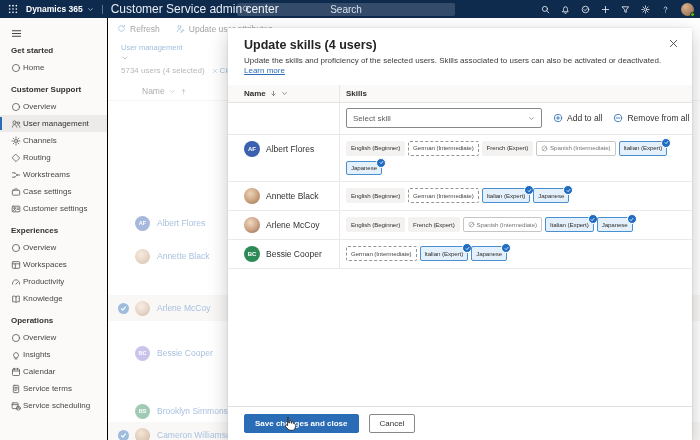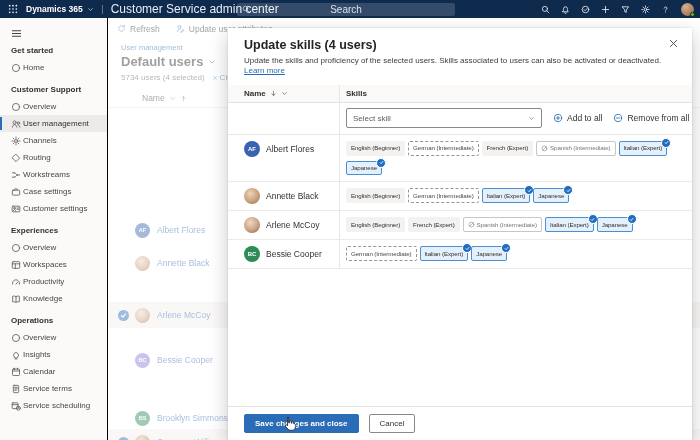--- a/index.html
+++ b/index.html
@@ -377,21 +377,20 @@
               <path d="M1.8 10c.3-2 1.5-3.1 2.8-3.1.8 0 1.5.4 2 1"></path>
               <path d="M7.2 9.9l2.6-2.6.9.9-2.6 2.6-1.2.3z"></path>
             </svg>
           </span>
         <span>Update user attributes</span>
       </span>
     </div>
     <div class="bg-head">
       <div class="bg-breadcrumb">User management</div>
       <div class="bg-title">
-        <span>Default users</span>
         <span class="icn">
             <svg viewBox="0 0 12 12">
               <path d="M2.8 4.4L6 7.6l3.2-3.2"></path>
             </svg>
           </span>
       </div>
       <div class="bg-count">
         <span>5734 users (4 selected)</span>
         <span class="bg-clear">
           <span class="icn">

